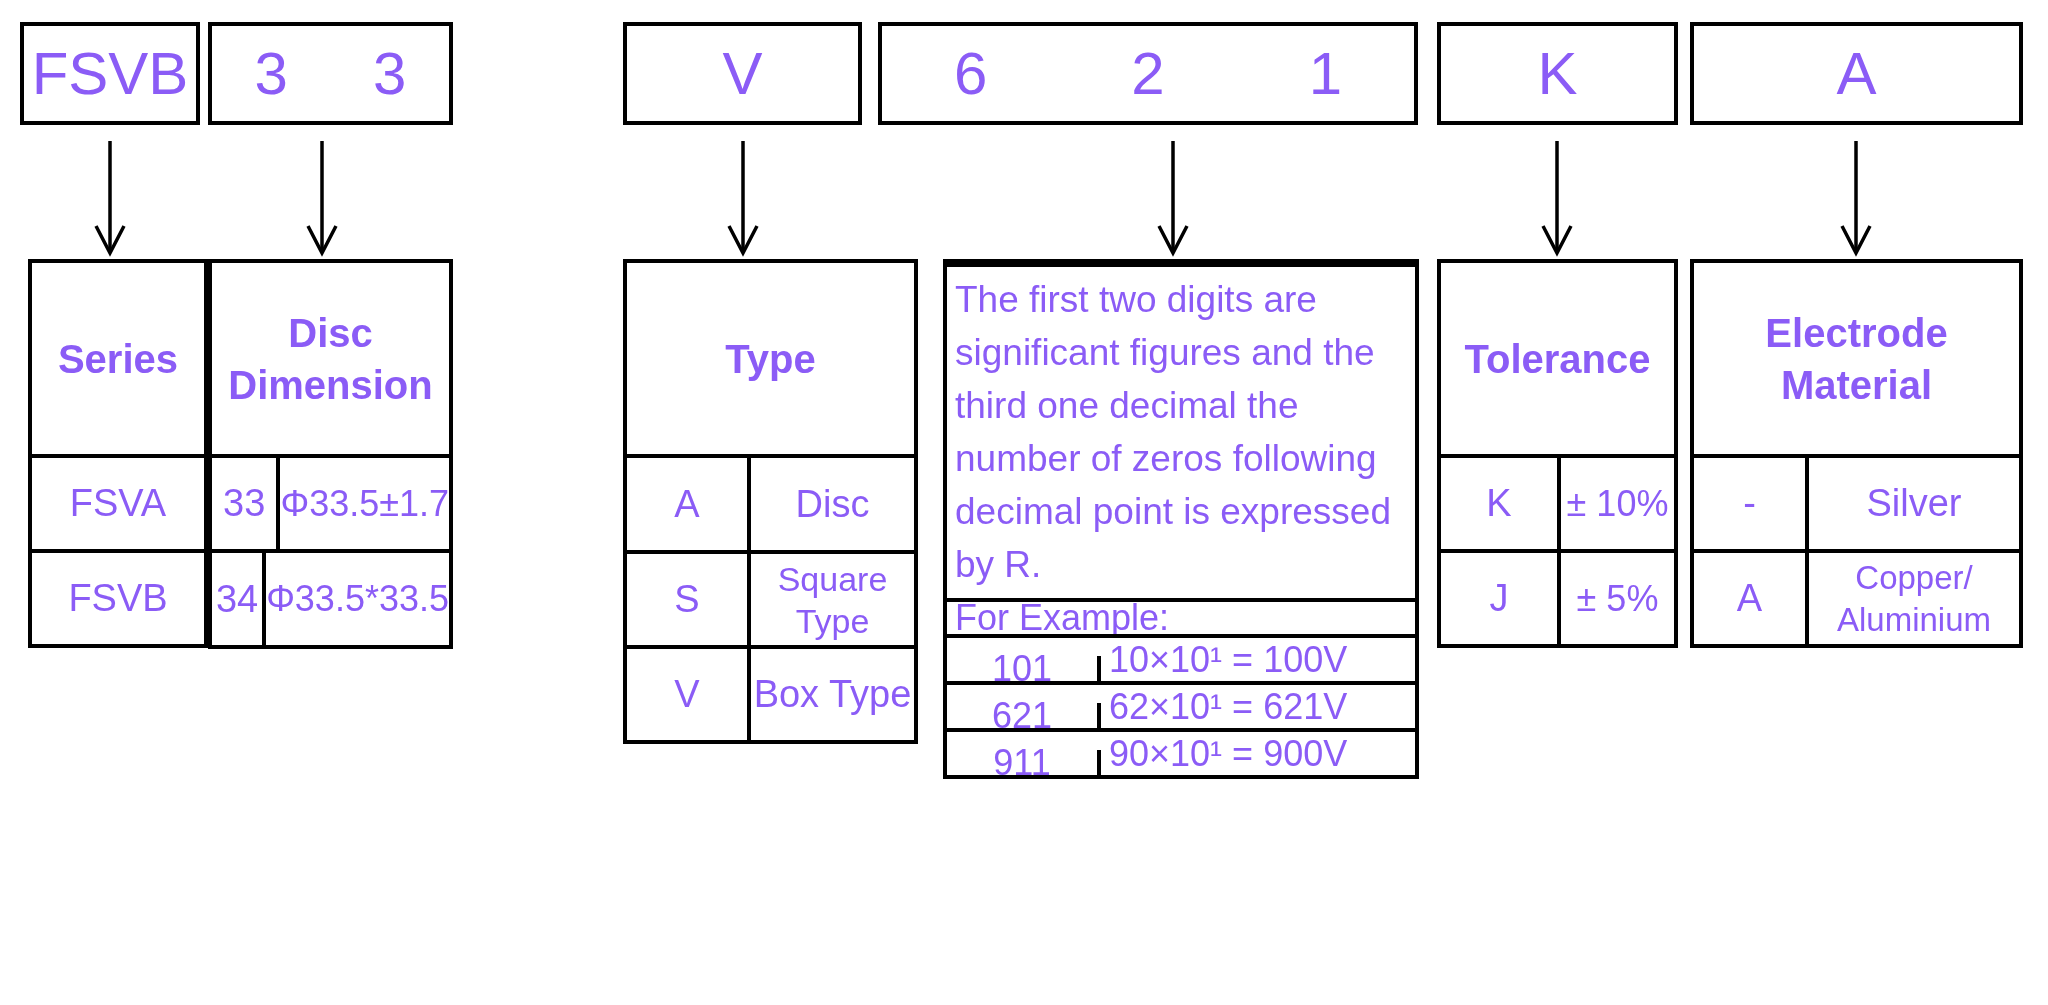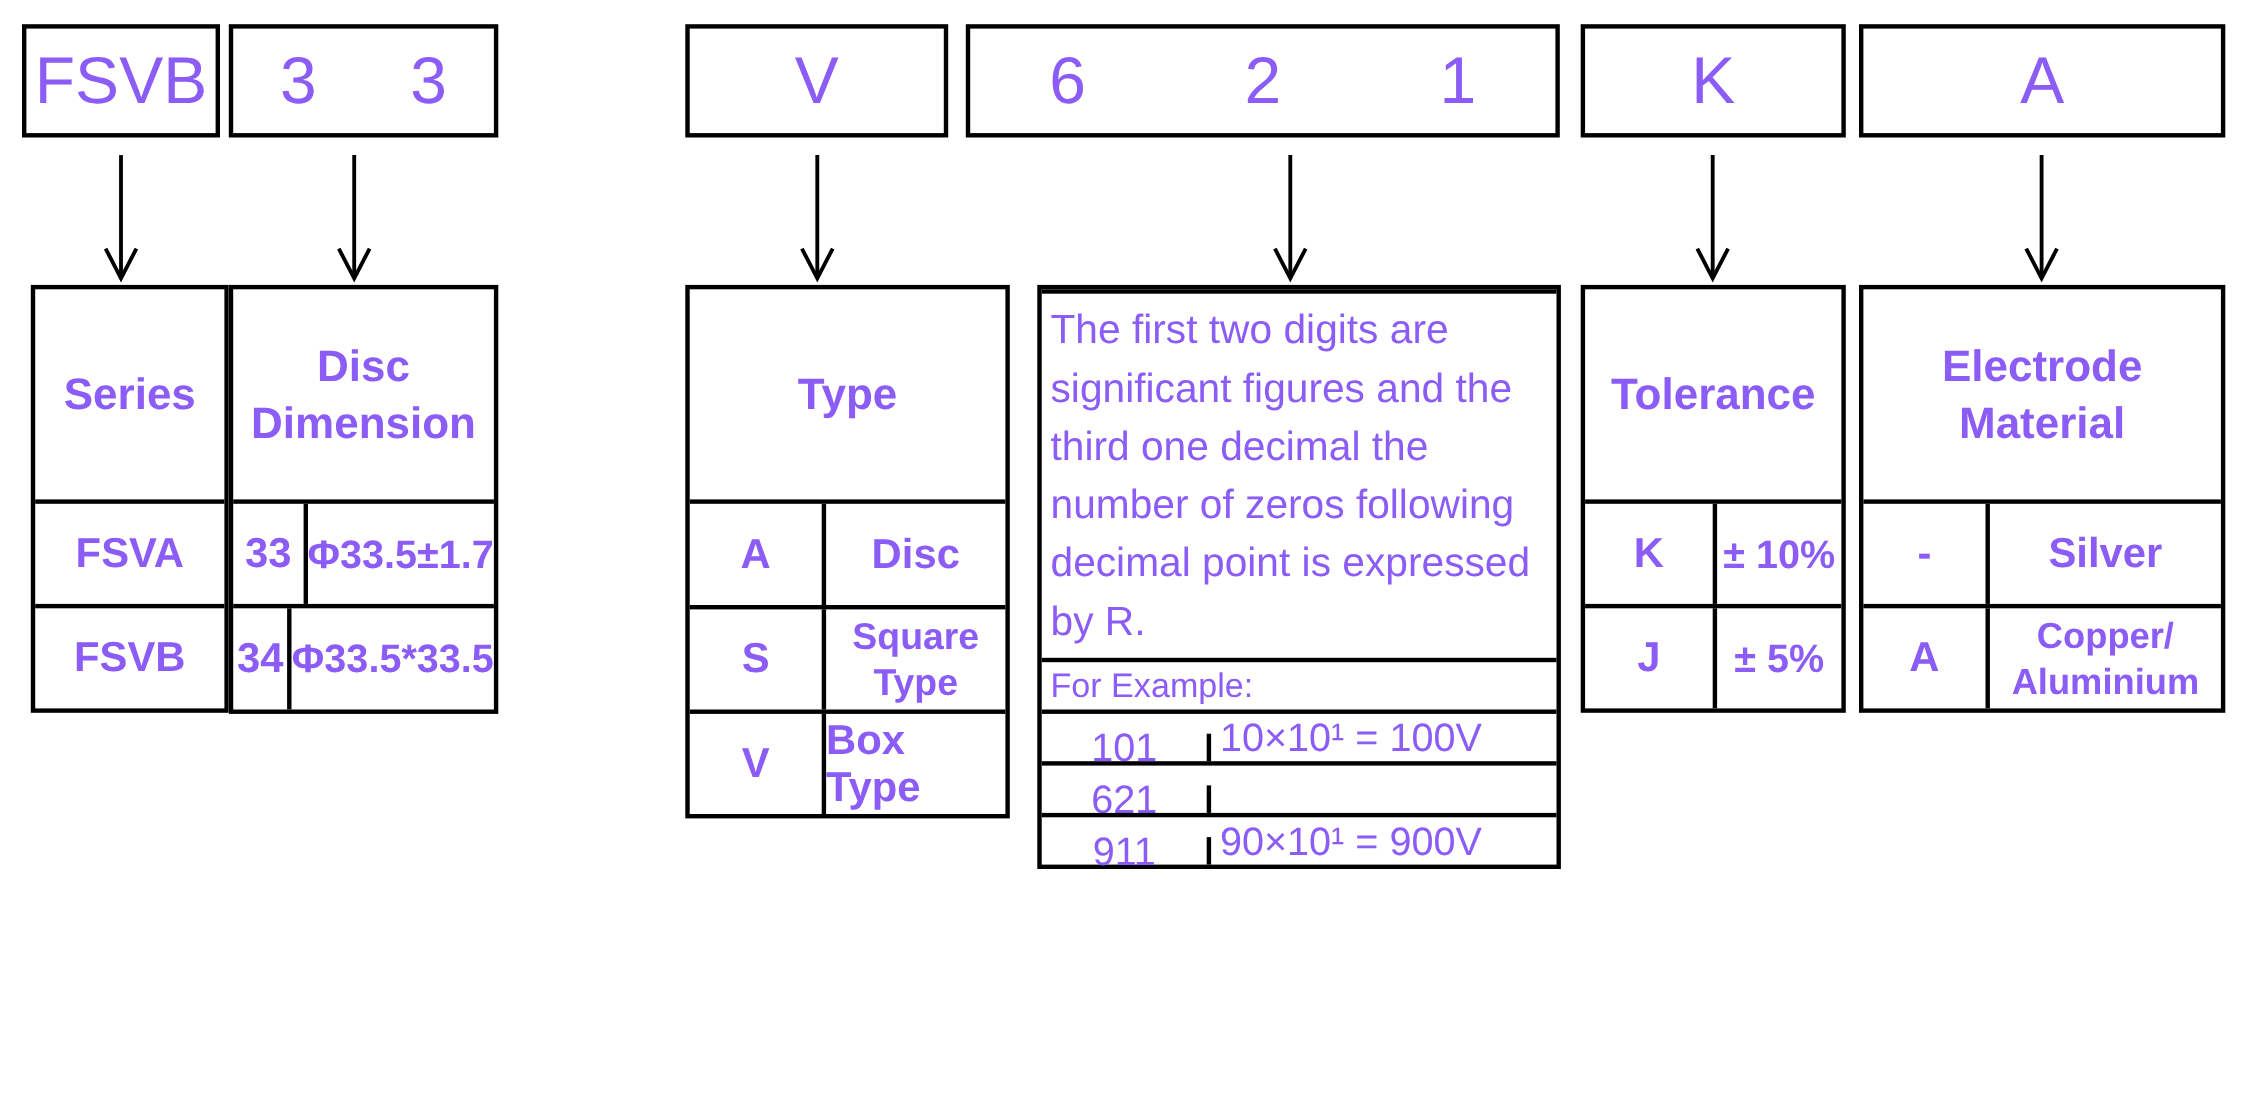--- a/index.html
+++ b/index.html
@@ -59,44 +59,43 @@
   }
   .row.h96 { height: 96px; }
   .cell {
     box-sizing: border-box;
     display: flex;
     flex-direction: column;
     align-items: center;
     justify-content: center;
     text-align: left;
     font-size: 38px;
-    font-weight: bold;
   }
   .cell.code { border-right: 4px solid #000; }
   .cell.grow { flex: 1; }
   .fs36 { font-size: 36px; }
   .two-line { font-size: 34px; line-height: 42px; }
   .two-line-sm { font-size: 33px; line-height: 42px; }
   .desc {
     box-sizing: border-box;
     border-top: 4px solid #000;
     height: 335px;
     padding: 6px 6px 0 8px;
     font-size: 37px;
     line-height: 53px;
     text-align: left;
   }
   .exlabel {
     box-sizing: border-box;
     border-top: 4px solid #000;
-    height: 47px;
+    height: 36px;
     display: flex;
     align-items: center;
     padding-left: 8px;
-    font-size: 31px;
+    font-size: 36px;
   }
   .exrow {
     box-sizing: border-box;
     border-top: 4px solid #000;
     height: 47px;
     display: flex;
     font-size: 36px;
   }
   .exrow .excode {
     box-sizing: border-box;
@@ -227,20 +226,21 @@
       <div>decimal point is expressed</div>
       <div>by R.</div>
     </div>
     <div class="exlabel">For Example:</div>
     <div class="exrow">
       <div class="excode">101</div>
       <div class="exval">10×10¹ = 100V</div>
     </div>
     <div class="exrow">
       <div class="excode">621</div>
+      <div class="exval">62×10¹ = 621V</div>
     </div>
     <div class="exrow">
       <div class="excode">911</div>
       <div class="exval">90×10¹ = 900V</div>
     </div>
   </div>
 
   <div class="tbl" style="left:1437px; width:241px;">
     <div class="hdr">
       <span>Tolerance</span>

